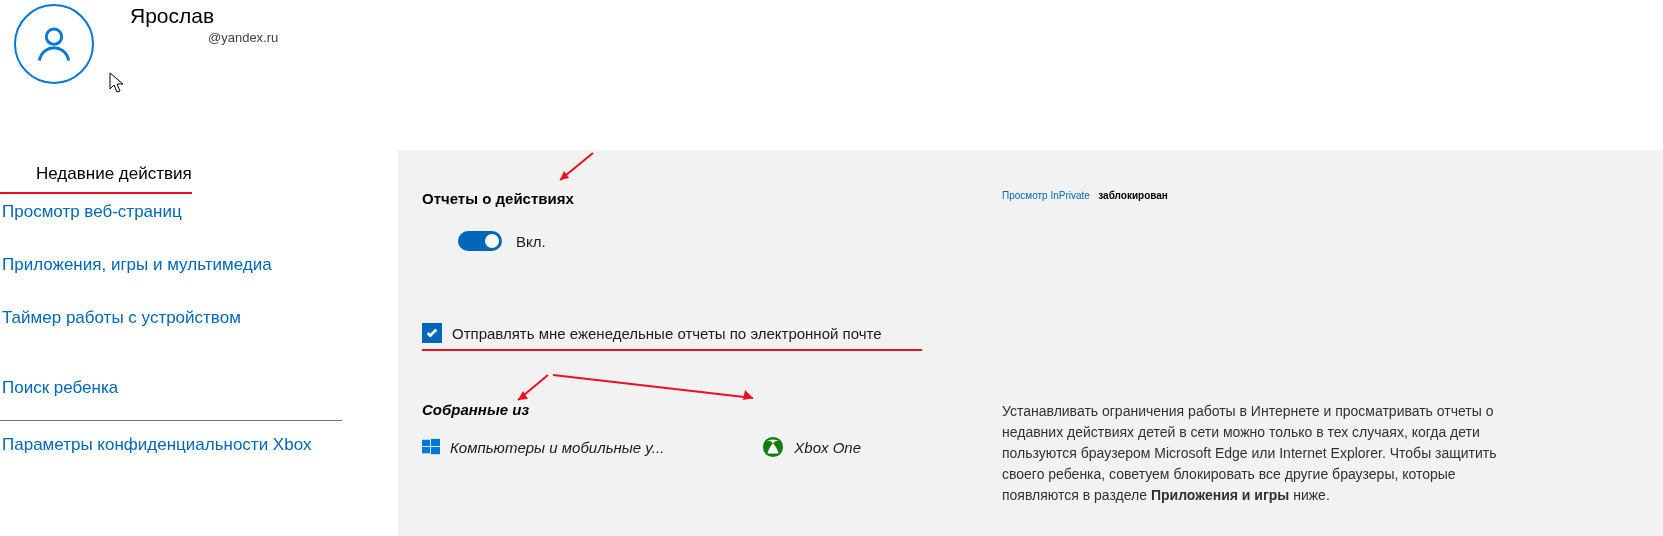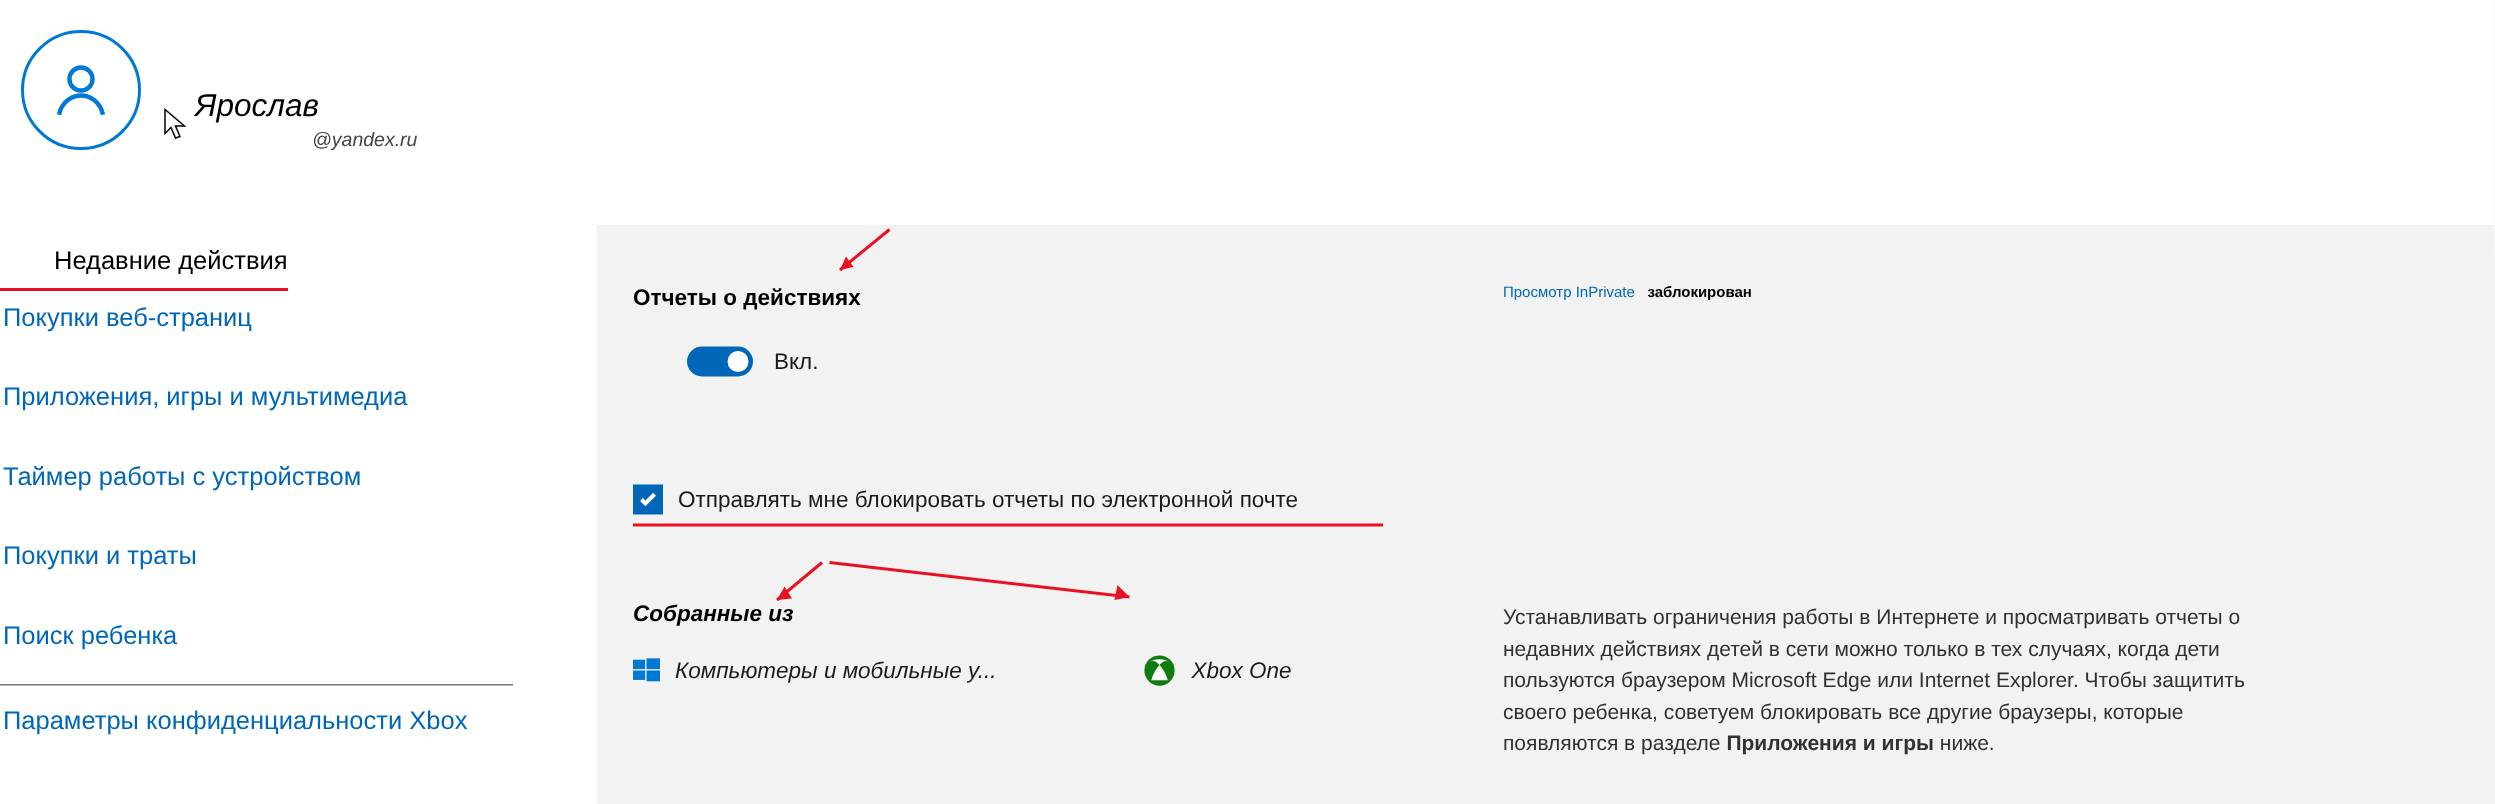--- a/index.html
+++ b/index.html
@@ -16,24 +16,23 @@
     display: flex;
     width: 100%;
   }
   
   .left {
     width: 398px;
     padding: 4px 0 0 0;
   }
   .profile-row {
     display: flex;
-    align-items: flex-end;
+    align-items: flex-start;
     padding-left: 14px;
     height: 96px;
-    font-style: italic;
   }
   .avatar-circle {
     width: 80px; height: 80px;
     border: 2px solid #0078d4;
     border-radius: 50%;
     display: flex;
     align-items: center;
     justify-content: center;
     color: #0078d4;
   }
@@ -144,24 +143,24 @@
         </svg>
       </div>
       <div class="profile-text">
         <div class="profile-name">Ярослав</div>
         <div class="profile-email">@yandex.ru</div>
       </div>
     </div>
 
     <div class="sidebar">
       <span class="sidebar-item active">Недавние действия</span><br>
-      <span class="sidebar-item">Покупки веб-страниц</span><br>
+      <span class="sidebar-item">Просмотр веб-страниц</span><br>
       <span class="sidebar-item">Приложения, игры и мультимедиа</span><br>
       <span class="sidebar-item">Таймер работы с устройством</span><br>
-      <span class="sidebar-item">Покупки и траты</span><br>
+      <br>
       <span class="sidebar-item">Поиск ребенка</span>
       <hr>
       <span class="sidebar-item">Параметры конфиденциальности Xbox</span>
     </div>
   </div>
 
   <div class="panel">
 
     <div class="panel-row1">
       <div class="panel-left">
@@ -179,21 +178,21 @@
         </div>
       </div>
     </div>
 
     <div class="checkbox-row">
       <div class="chk">
         <svg viewBox="0 0 16 16">
             <path d="M3 8 l3 3 l7 -7"></path>
           </svg>
       </div>
-      <div class="chk-label">Отправлять мне блокировать отчеты по электронной почте</div>
+      <div class="chk-label">Отправлять мне еженедельные отчеты по электронной почте</div>
     </div>
 
     <div class="collected-row">
       <div class="collected-left">
         <div class="section-heading">Собранные из</div>
         <div class="devices">
           <div class="dev-item">
             <svg class="win-icon" viewBox="0 0 20 20">
               <rect x="0" y="2" width="9" height="7" fill="#0078d4"></rect>
               <rect x="10" y="1" width="10" height="8" fill="#0078d4"></rect>

